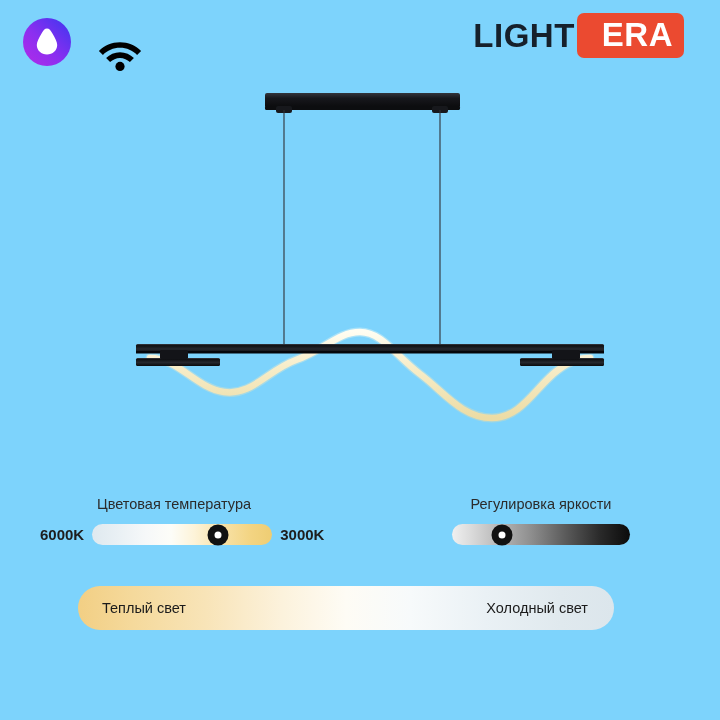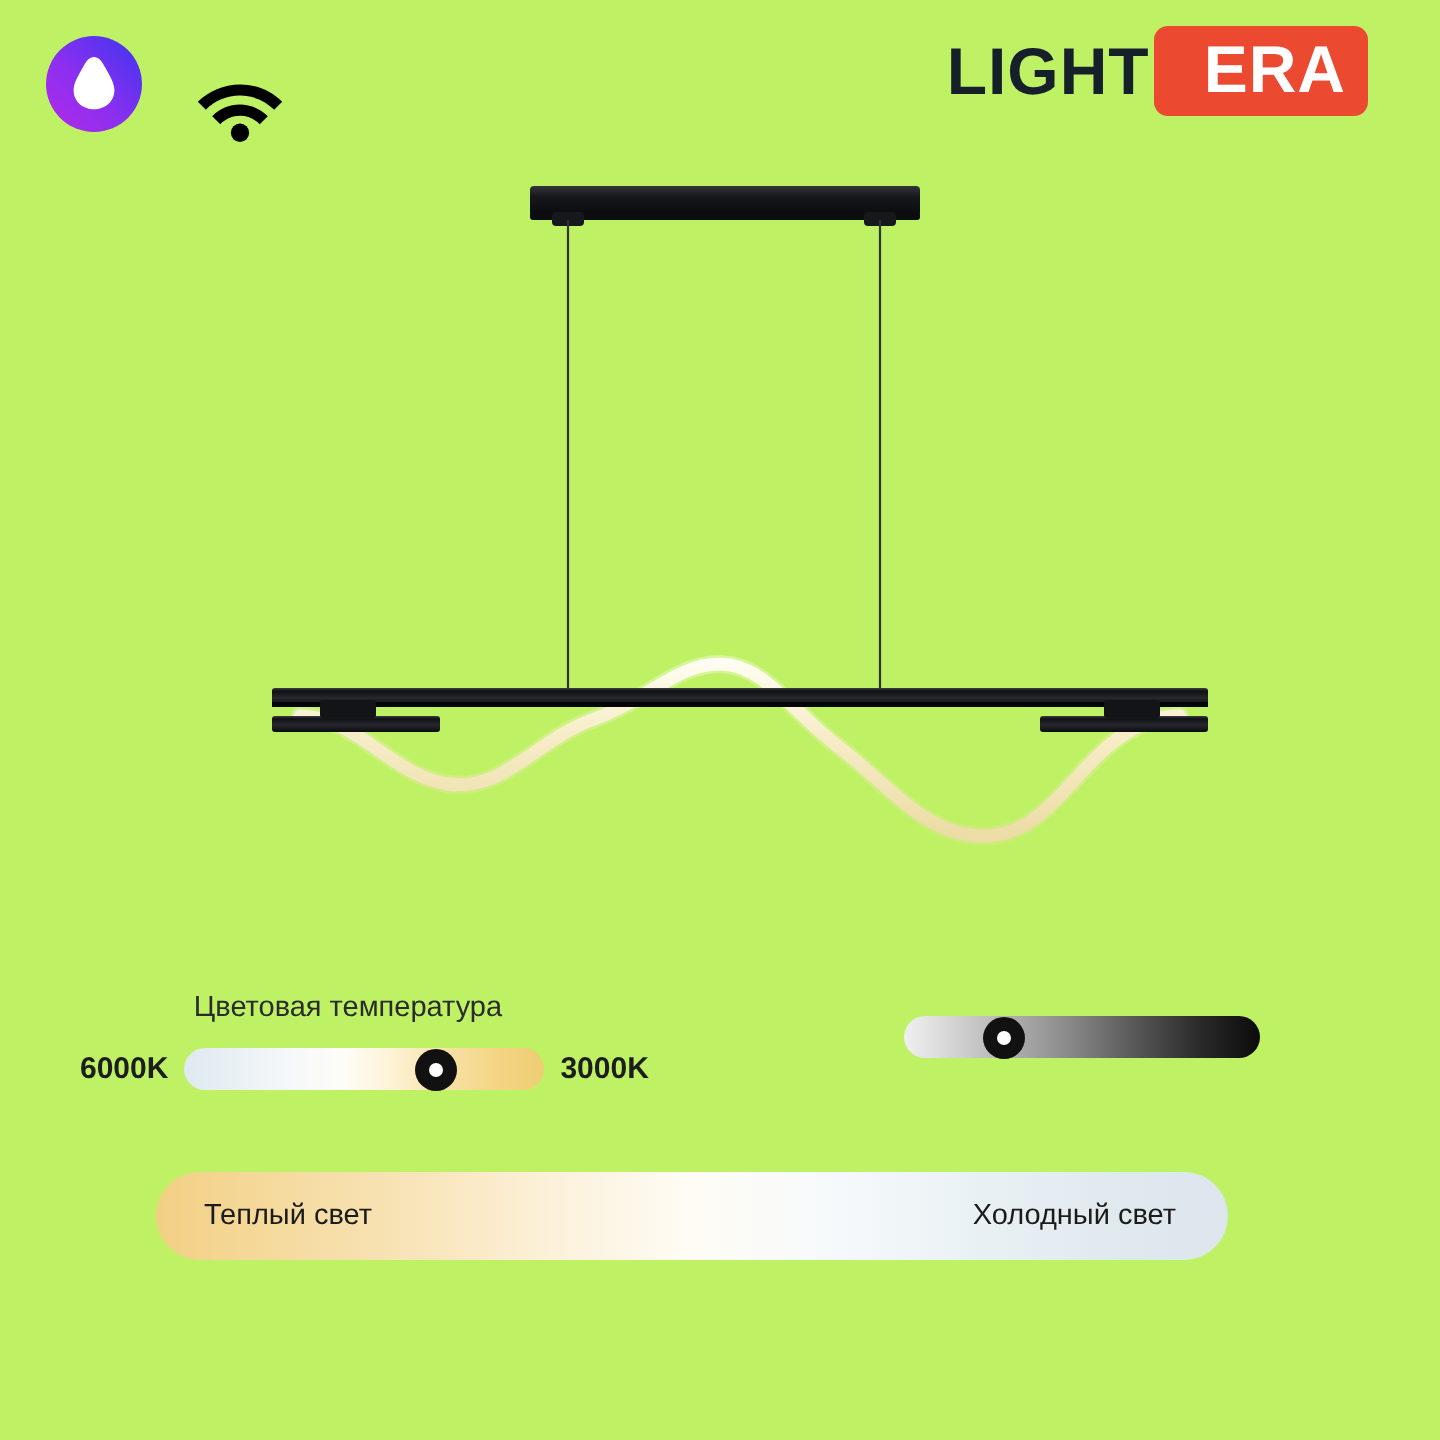--- a/index.html
+++ b/index.html
@@ -9,21 +9,21 @@
     background: #ffffff;
   }
   body {
     font-family: "Liberation Sans", "DejaVu Sans", sans-serif;
     -webkit-font-smoothing: antialiased;
   }
   #page {
     position: relative;
     width: 720px;
     height: 720px;
-    background: #bef264;
+    background: #7dd3fc;
     overflow: hidden;
   }
 
   
   #top-badges {
     position: absolute;
     left: 22px;
     top: 14px;
     width: 130px;
     height: 56px;
@@ -283,20 +283,21 @@
       <div class="slider-row" style="margin-top:12px;">
         <span class="scale-label" style="margin-right:8px;">6000K</span>
         <div class="slider-track" id="temp-track">
           <span class="knob" id="temp-knob" style="left:70%;"></span>
         </div>
         <span class="scale-label" style="margin-left:8px;">3000K</span>
       </div>
     </div>
 
     <div class="slider-group" style="left:452px; top:8px;">
+      <div class="slider-caption" style="width:178px;">Регулировка яркости</div>
       <div class="slider-row" style="margin-top:12px;">
         <div class="slider-track" id="bright-track">
           <span class="knob" id="bright-knob" style="left:28%;"></span>
         </div>
       </div>
     </div>
   </div>
 
   <div id="mode-bar">
     <div class="mode-cell" id="mode-cell-warm">

